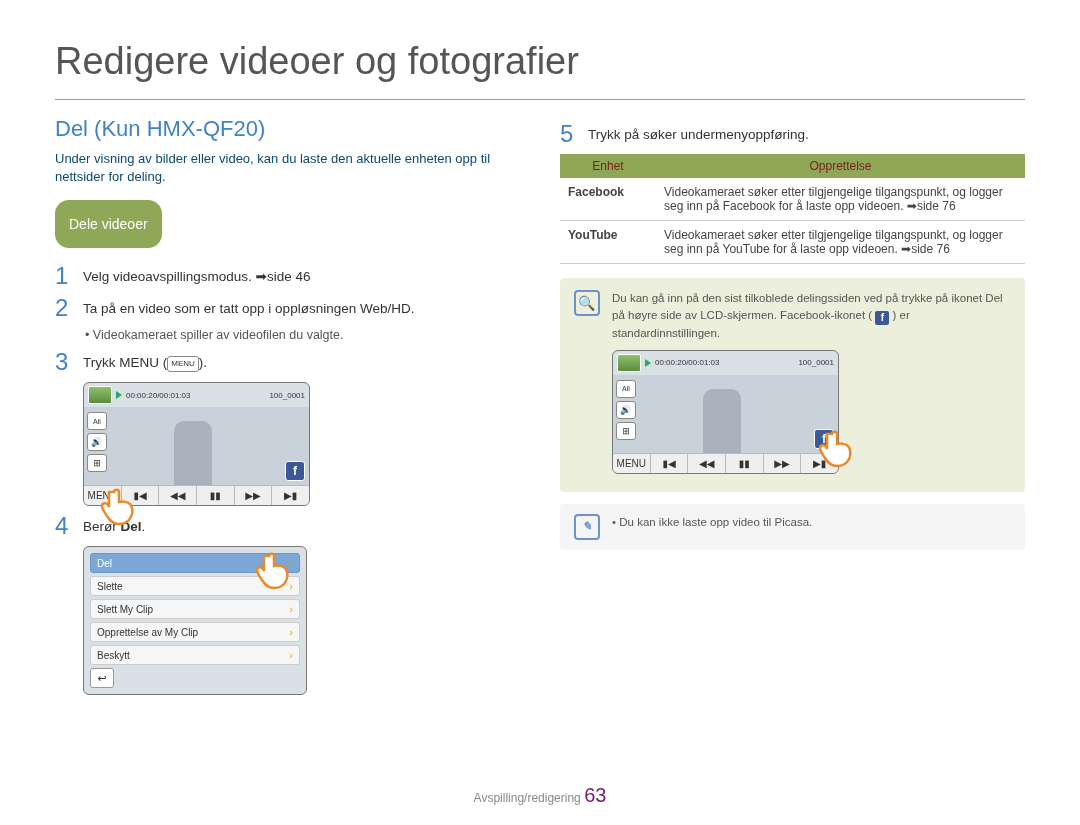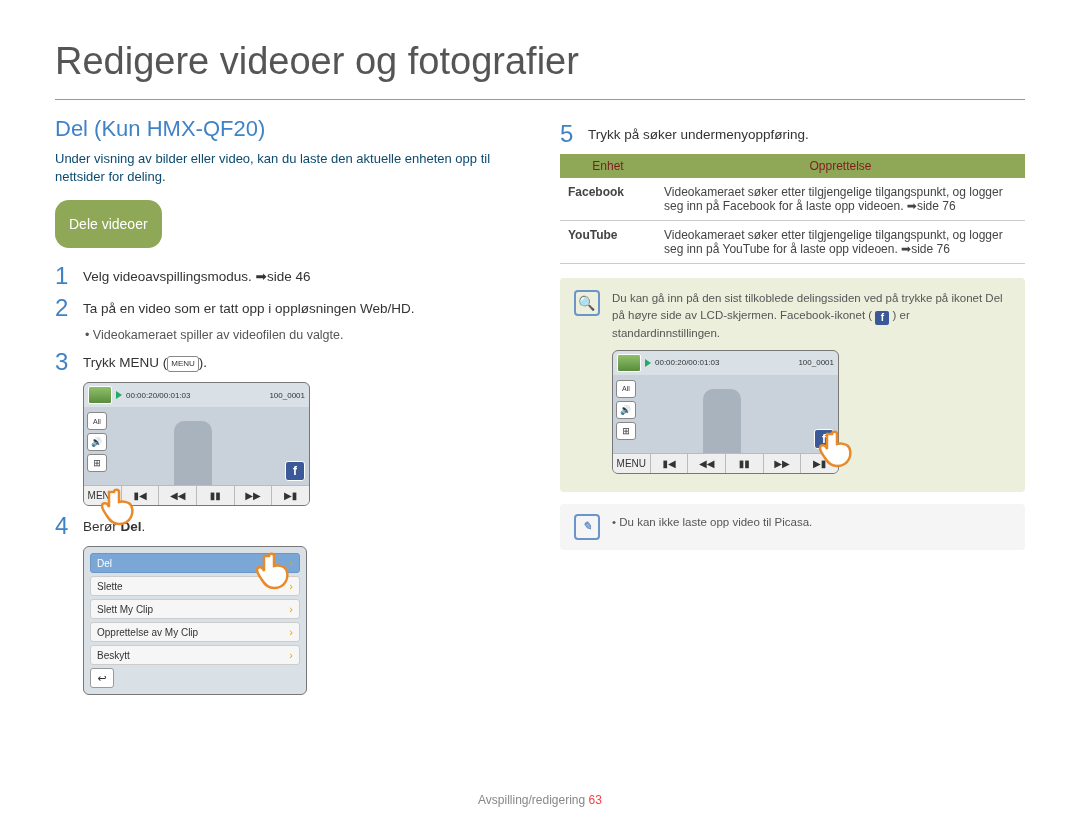--- a/index.html
+++ b/index.html
@@ -168,21 +168,21 @@
   }
   .noteicon{
     width:22px;height:22px;border:2px solid #6b94c9;border-radius:4px;
     display:flex;align-items:center;justify-content:center;color:#6b94c9;flex-shrink:0;
     font-style:italic;font-weight:bold;
   }
   .footer{
     text-align:center;font-size:12px;color:#888;
     position:absolute;bottom:18px;left:0;right:0;
   }
-  .footer .pn{color:#ef4444;font-size:12px;}
+  .footer .pn{color:#701a75;font-size:20px;}
 </style>
 </head>
 <body>
 
 <div class="page">
   <h1 class="page-title">Redigere videoer og fotografier</h1>
 
   <div class="cols">
 
     <div class="col">

